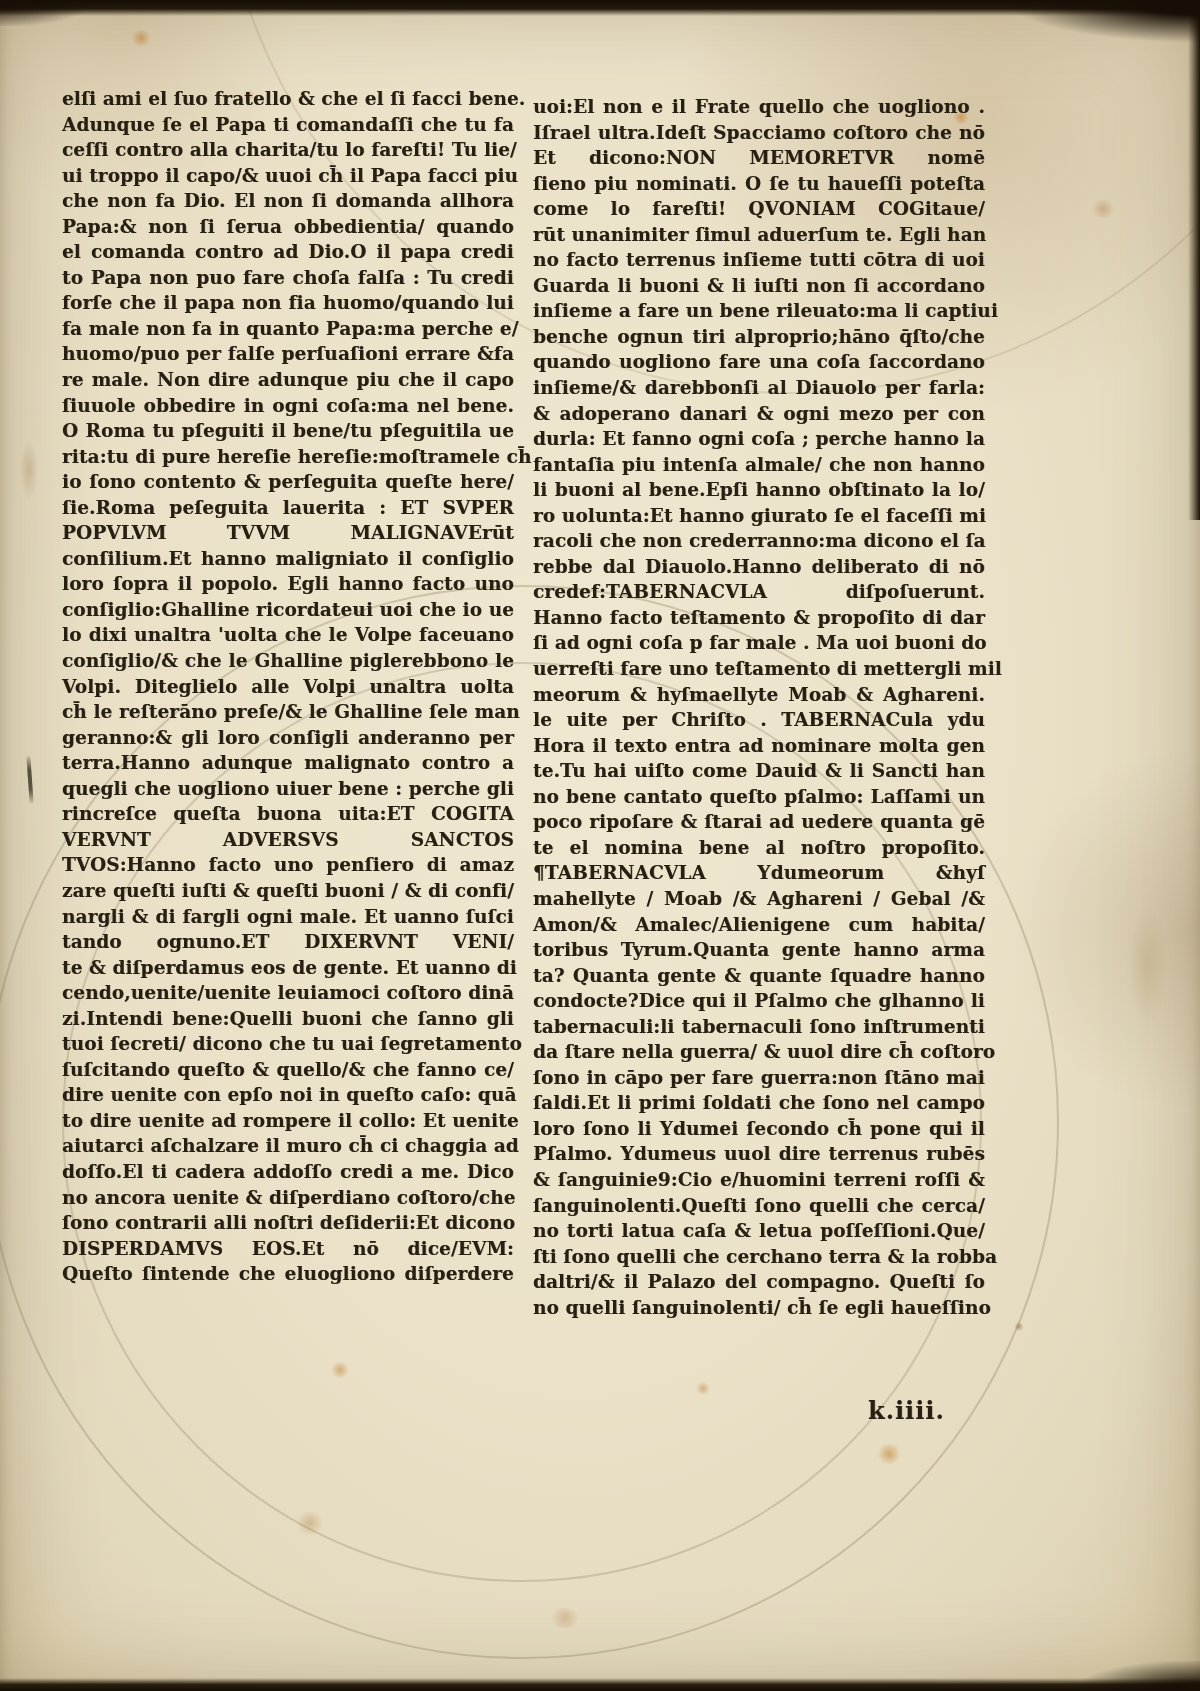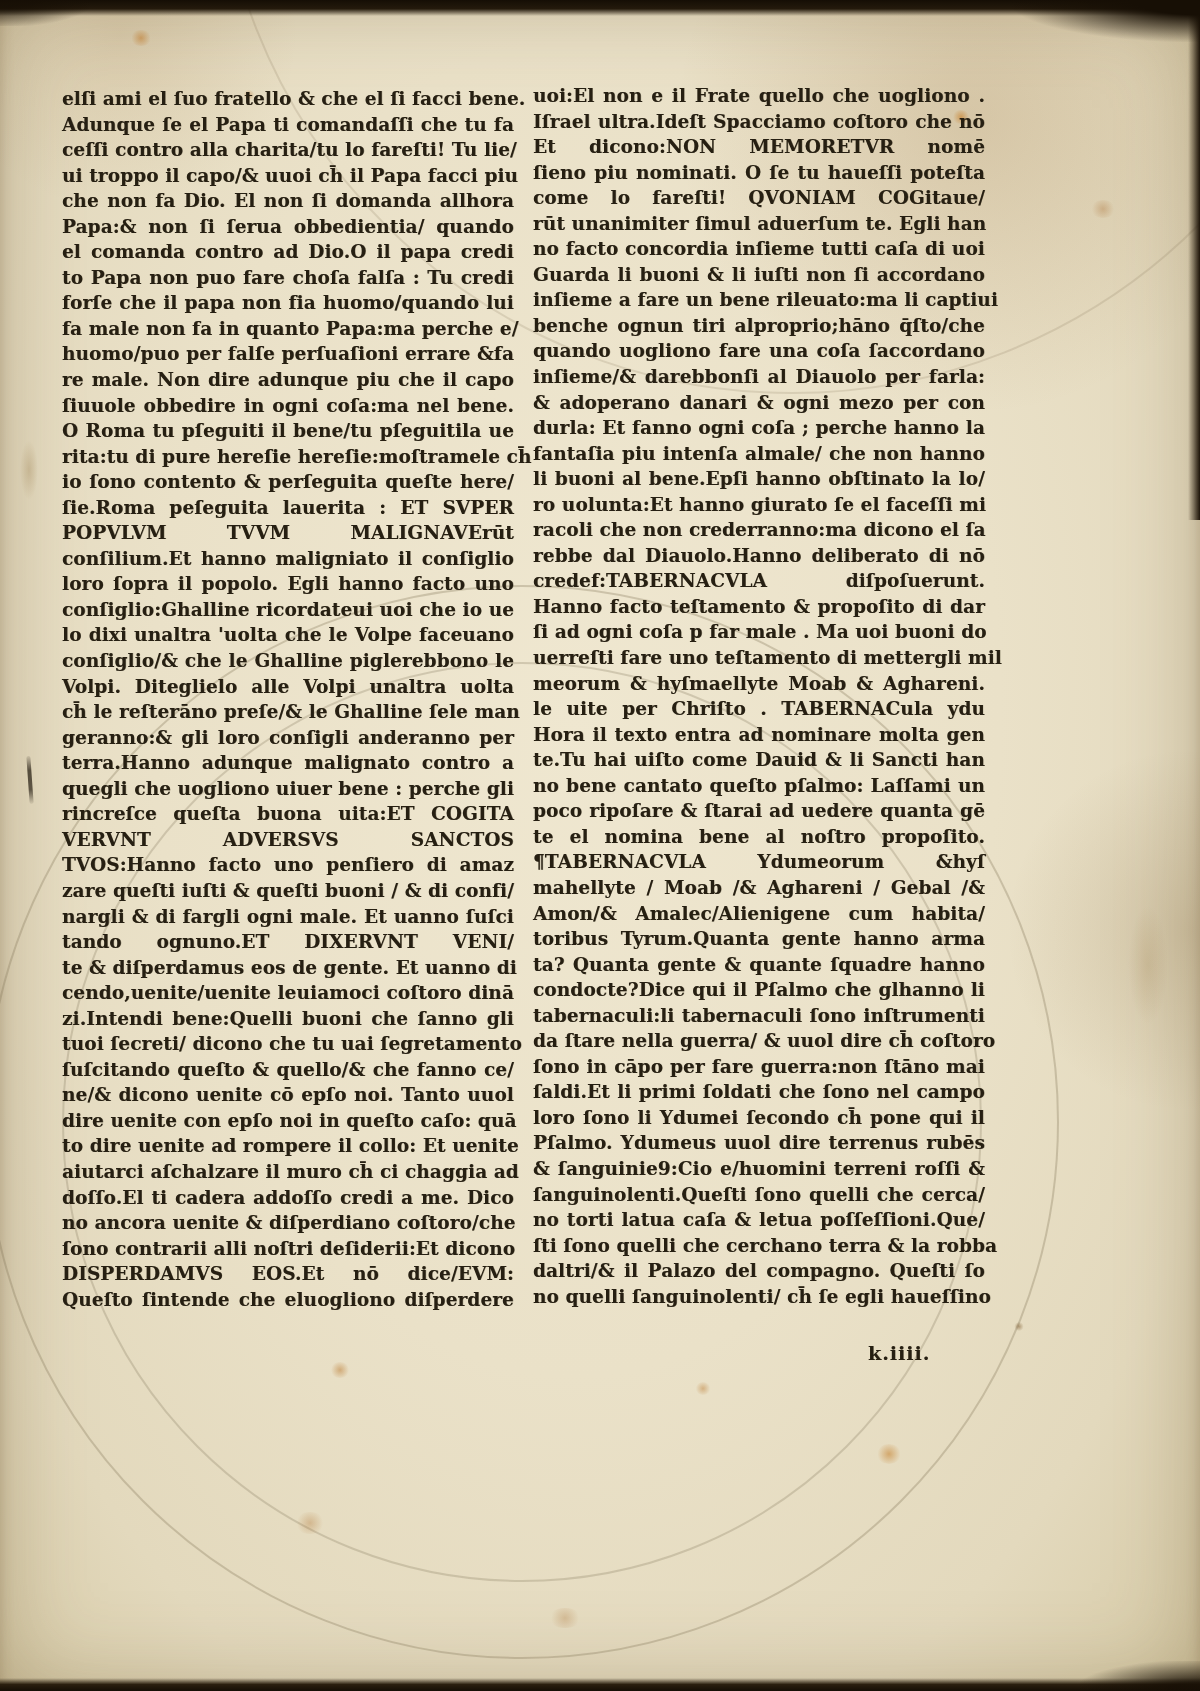--- a/index.html
+++ b/index.html
@@ -58,25 +58,25 @@
     transform:rotate(-4deg);border-radius:2px;}
   
   .col{
     position:absolute;width:452px;z-index:4;
     color:#261f12;
     font-weight:bold;font-size:18.5px;line-height:25.55px;
     letter-spacing:0.1px;
     text-shadow:0.4px 0.4px 0.5px rgba(45,35,18,0.45);
   }
   .col-left{left:62px;top:86px;}
-  .col-right{left:533px;top:83px;}
+  .col-right{left:533px;top:94px;}
   .line{white-space:nowrap;text-align:justify;text-align-last:justify;height:25.55px;}
   .signature{
-    position:absolute;left:868px;top:1342px;z-index:4;color:#261f12;
-    font-weight:bold;font-size:19px;letter-spacing:1px;
+    position:absolute;left:868px;top:1396px;z-index:4;color:#261f12;
+    font-weight:bold;font-size:24px;letter-spacing:1px;
     text-shadow:0.4px 0.4px 0.5px rgba(45,35,18,0.45);
   }
 </style>
 </head>
 <body>
 
 <div class="photo">
   <div class="paper"></div>
 
   <div class="stamp stamp-outer"></div>
@@ -131,39 +131,38 @@
       <div class="line">VERVNT ADVERSVS SANCTOS</div>
       <div class="line">TVOS:Hanno facto uno penſiero di amaz</div>
       <div class="line">zare queſti iuſti &amp; queſti buoni / &amp; di confi/</div>
       <div class="line">nargli &amp; di fargli ogni male. Et uanno ſuſci</div>
       <div class="line">tando ognuno.ET DIXERVNT VENI/</div>
       <div class="line">te &amp; diſperdamus eos de gente. Et uanno di</div>
       <div class="line">cendo,uenite/uenite leuiamoci coſtoro dinā</div>
       <div class="line">zi.Intendi bene:Quelli buoni che ſanno gli</div>
       <div class="line">tuoi ſecreti/ dicono che tu uai ſegretamento</div>
       <div class="line">ſuſcitando queſto &amp; quello/&amp; che fanno ce/</div>
-      <div class="line">ne/&amp; dicono uenite cō epſo noi. Tanto uuol</div>
       <div class="line">dire uenite con epſo noi in queſto caſo: quā</div>
       <div class="line">to dire uenite ad rompere il collo: Et uenite</div>
       <div class="line">aiutarci aſchalzare il muro ch̄ ci chaggia ad</div>
       <div class="line">doſſo.El ti cadera addoſſo credi a me. Dico</div>
       <div class="line">no ancora uenite &amp; diſperdiano coſtoro/che</div>
       <div class="line">ſono contrarii alli noſtri deſiderii:Et dicono</div>
       <div class="line">DISPERDAMVS EOS.Et nō dice/EVM:</div>
       <div class="line">Queſto ſintende che eluogliono diſperdere</div>
     </div>
 
   <div class="col col-right">
       <div class="line">uoi:El non e il Frate quello che uogliono .</div>
       <div class="line">Iſrael ultra.Ideſt Spacciamo coſtoro che nō</div>
       <div class="line">Et dicono:NON MEMORETVR nomē</div>
       <div class="line">ſieno piu nominati. O ſe tu haueſſi poteſta</div>
       <div class="line">come lo fareſti! QVONIAM COGitaue/</div>
       <div class="line">rūt unanimiter ſimul aduerſum te. Egli han</div>
-      <div class="line">no facto concordia inſieme tutti caſa di uoi</div>
+      <div class="line">no facto terrenus inſieme tutti cōtra di uoi</div>
       <div class="line">Guarda li buoni &amp; li iuſti non ſi accordano</div>
       <div class="line">inſieme a fare un bene rileuato:ma li captiui</div>
       <div class="line">benche ognun tiri alproprio;hāno q̄ſto/che</div>
       <div class="line">quando uogliono fare una coſa ſaccordano</div>
       <div class="line">inſieme/&amp; darebbonſi al Diauolo per farla:</div>
       <div class="line">&amp; adoperano danari &amp; ogni mezo per con</div>
       <div class="line">durla: Et fanno ogni coſa ; perche hanno la</div>
       <div class="line">fantaſia piu intenſa almale/ che non hanno</div>
       <div class="line">li buoni al bene.Epſi hanno obſtinato la lo/</div>
       <div class="line">ro uolunta:Et hanno giurato ſe el faceſſi mi</div>

